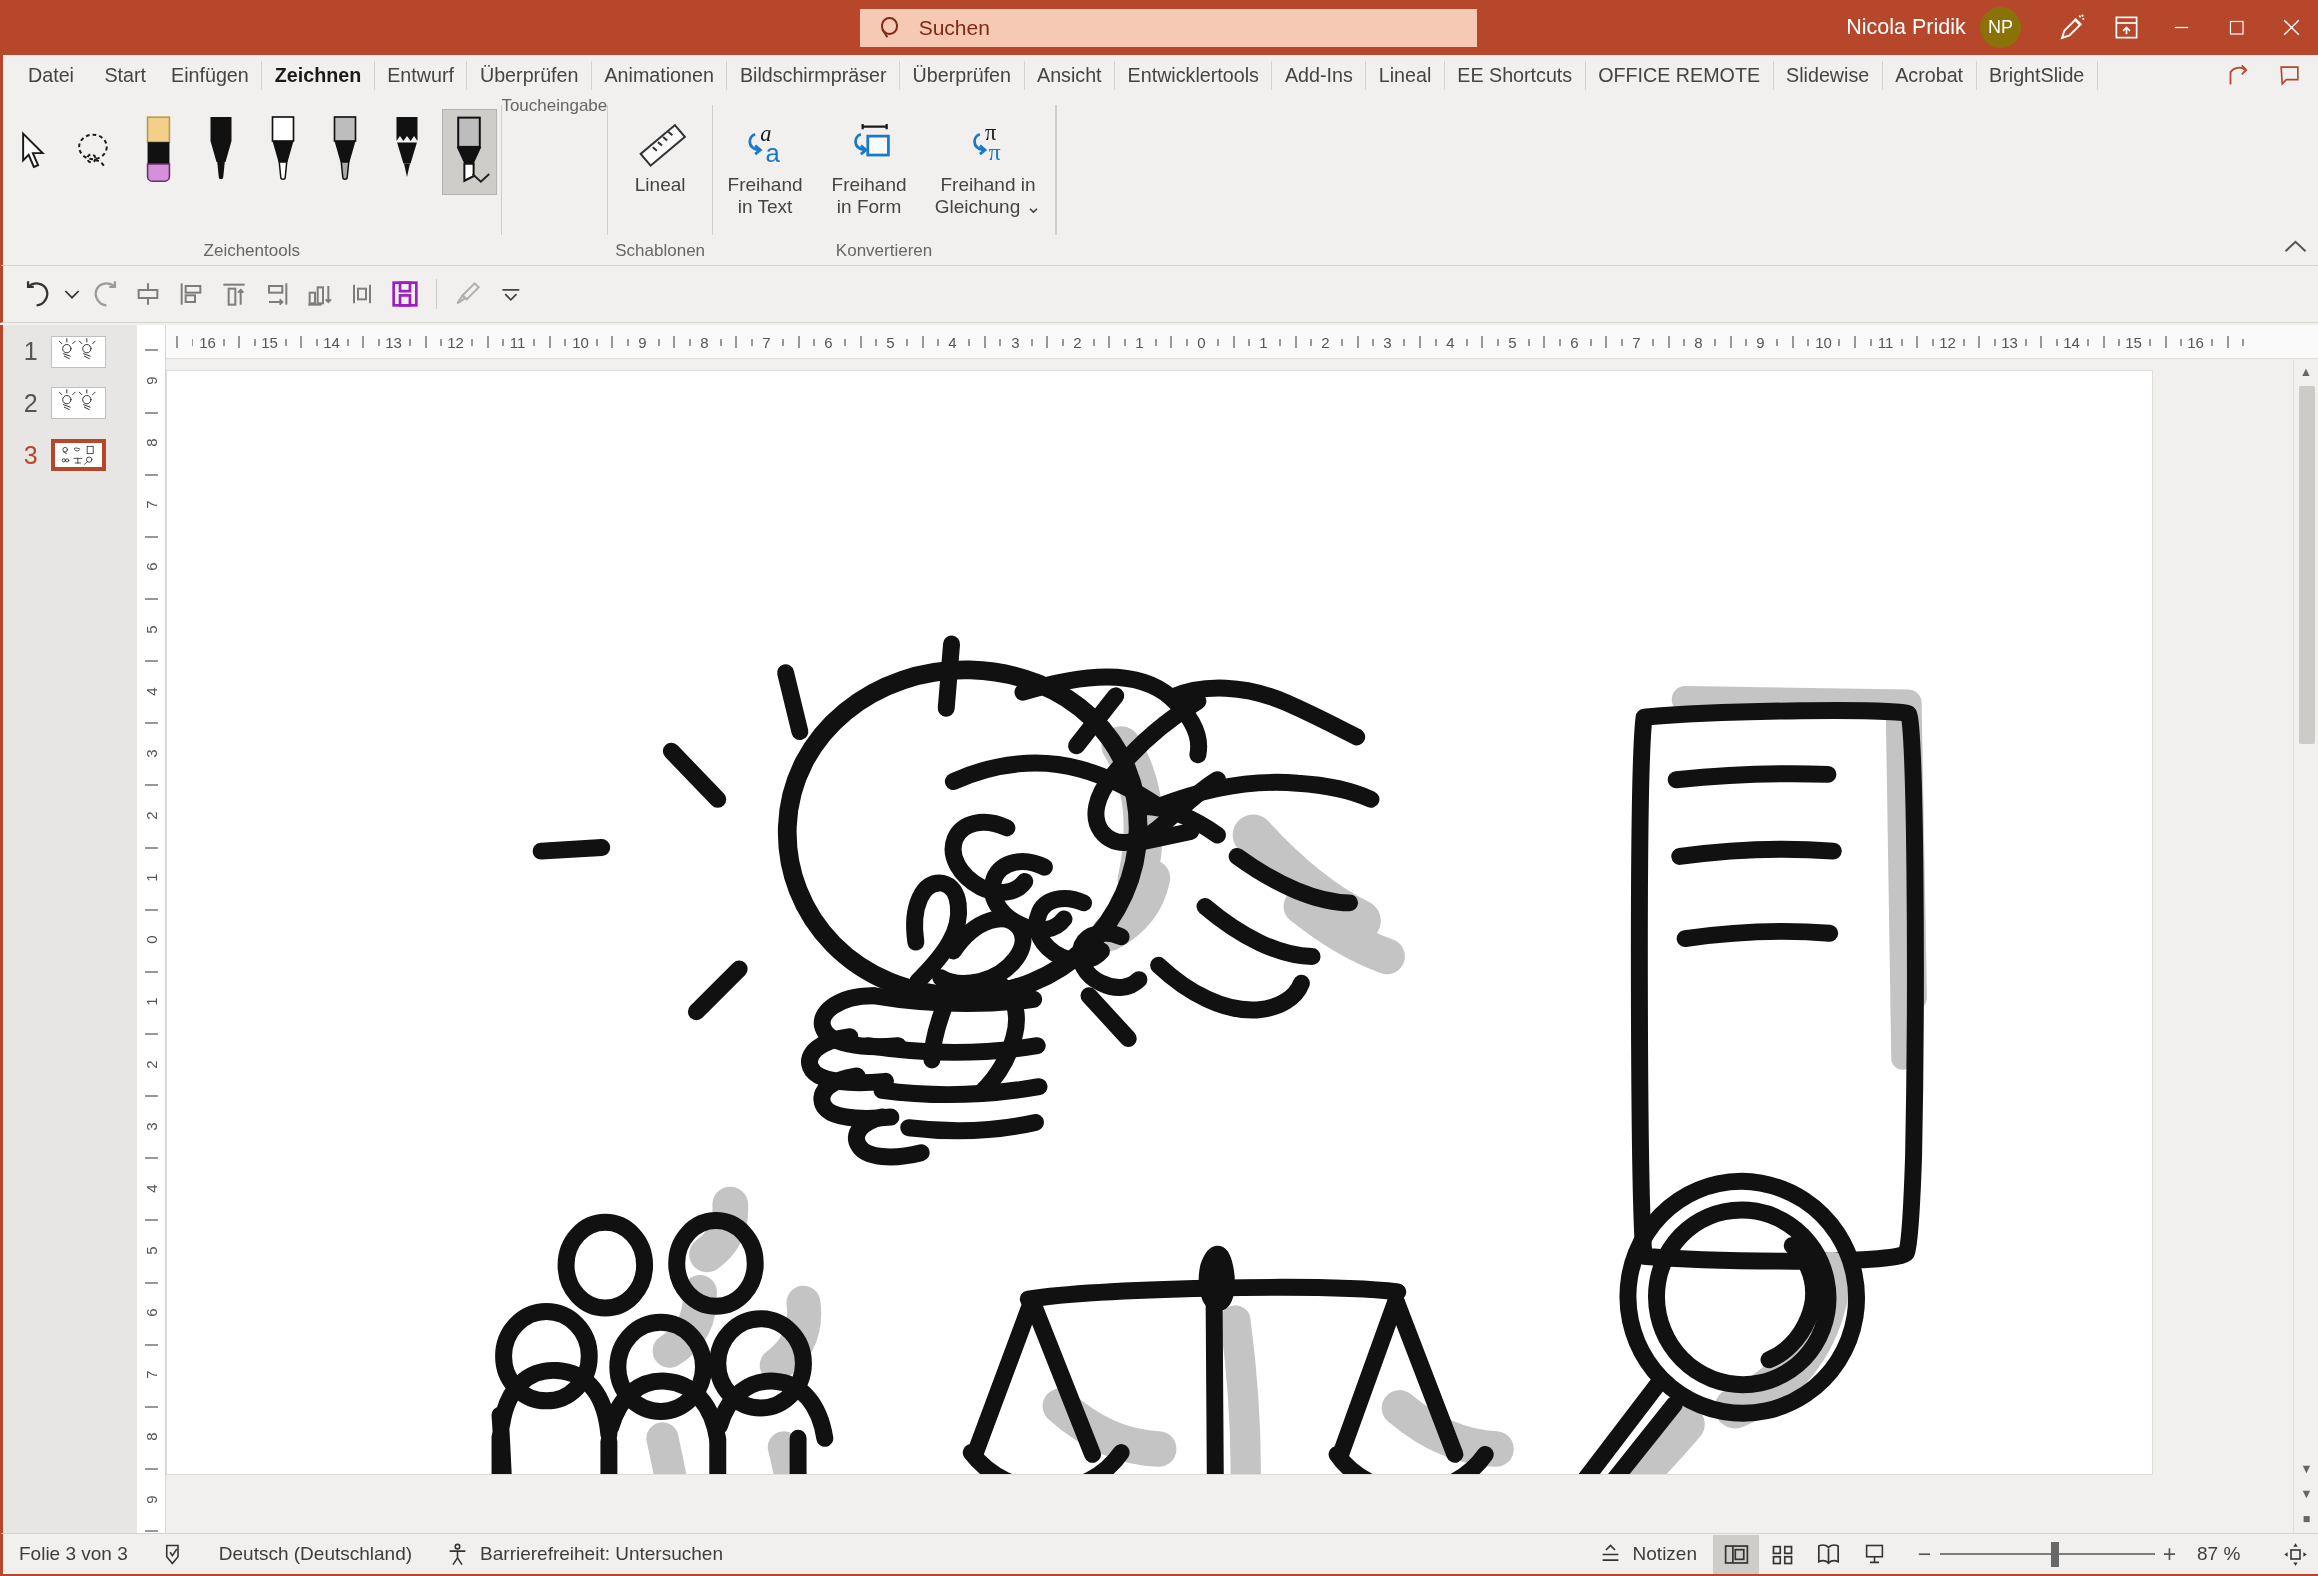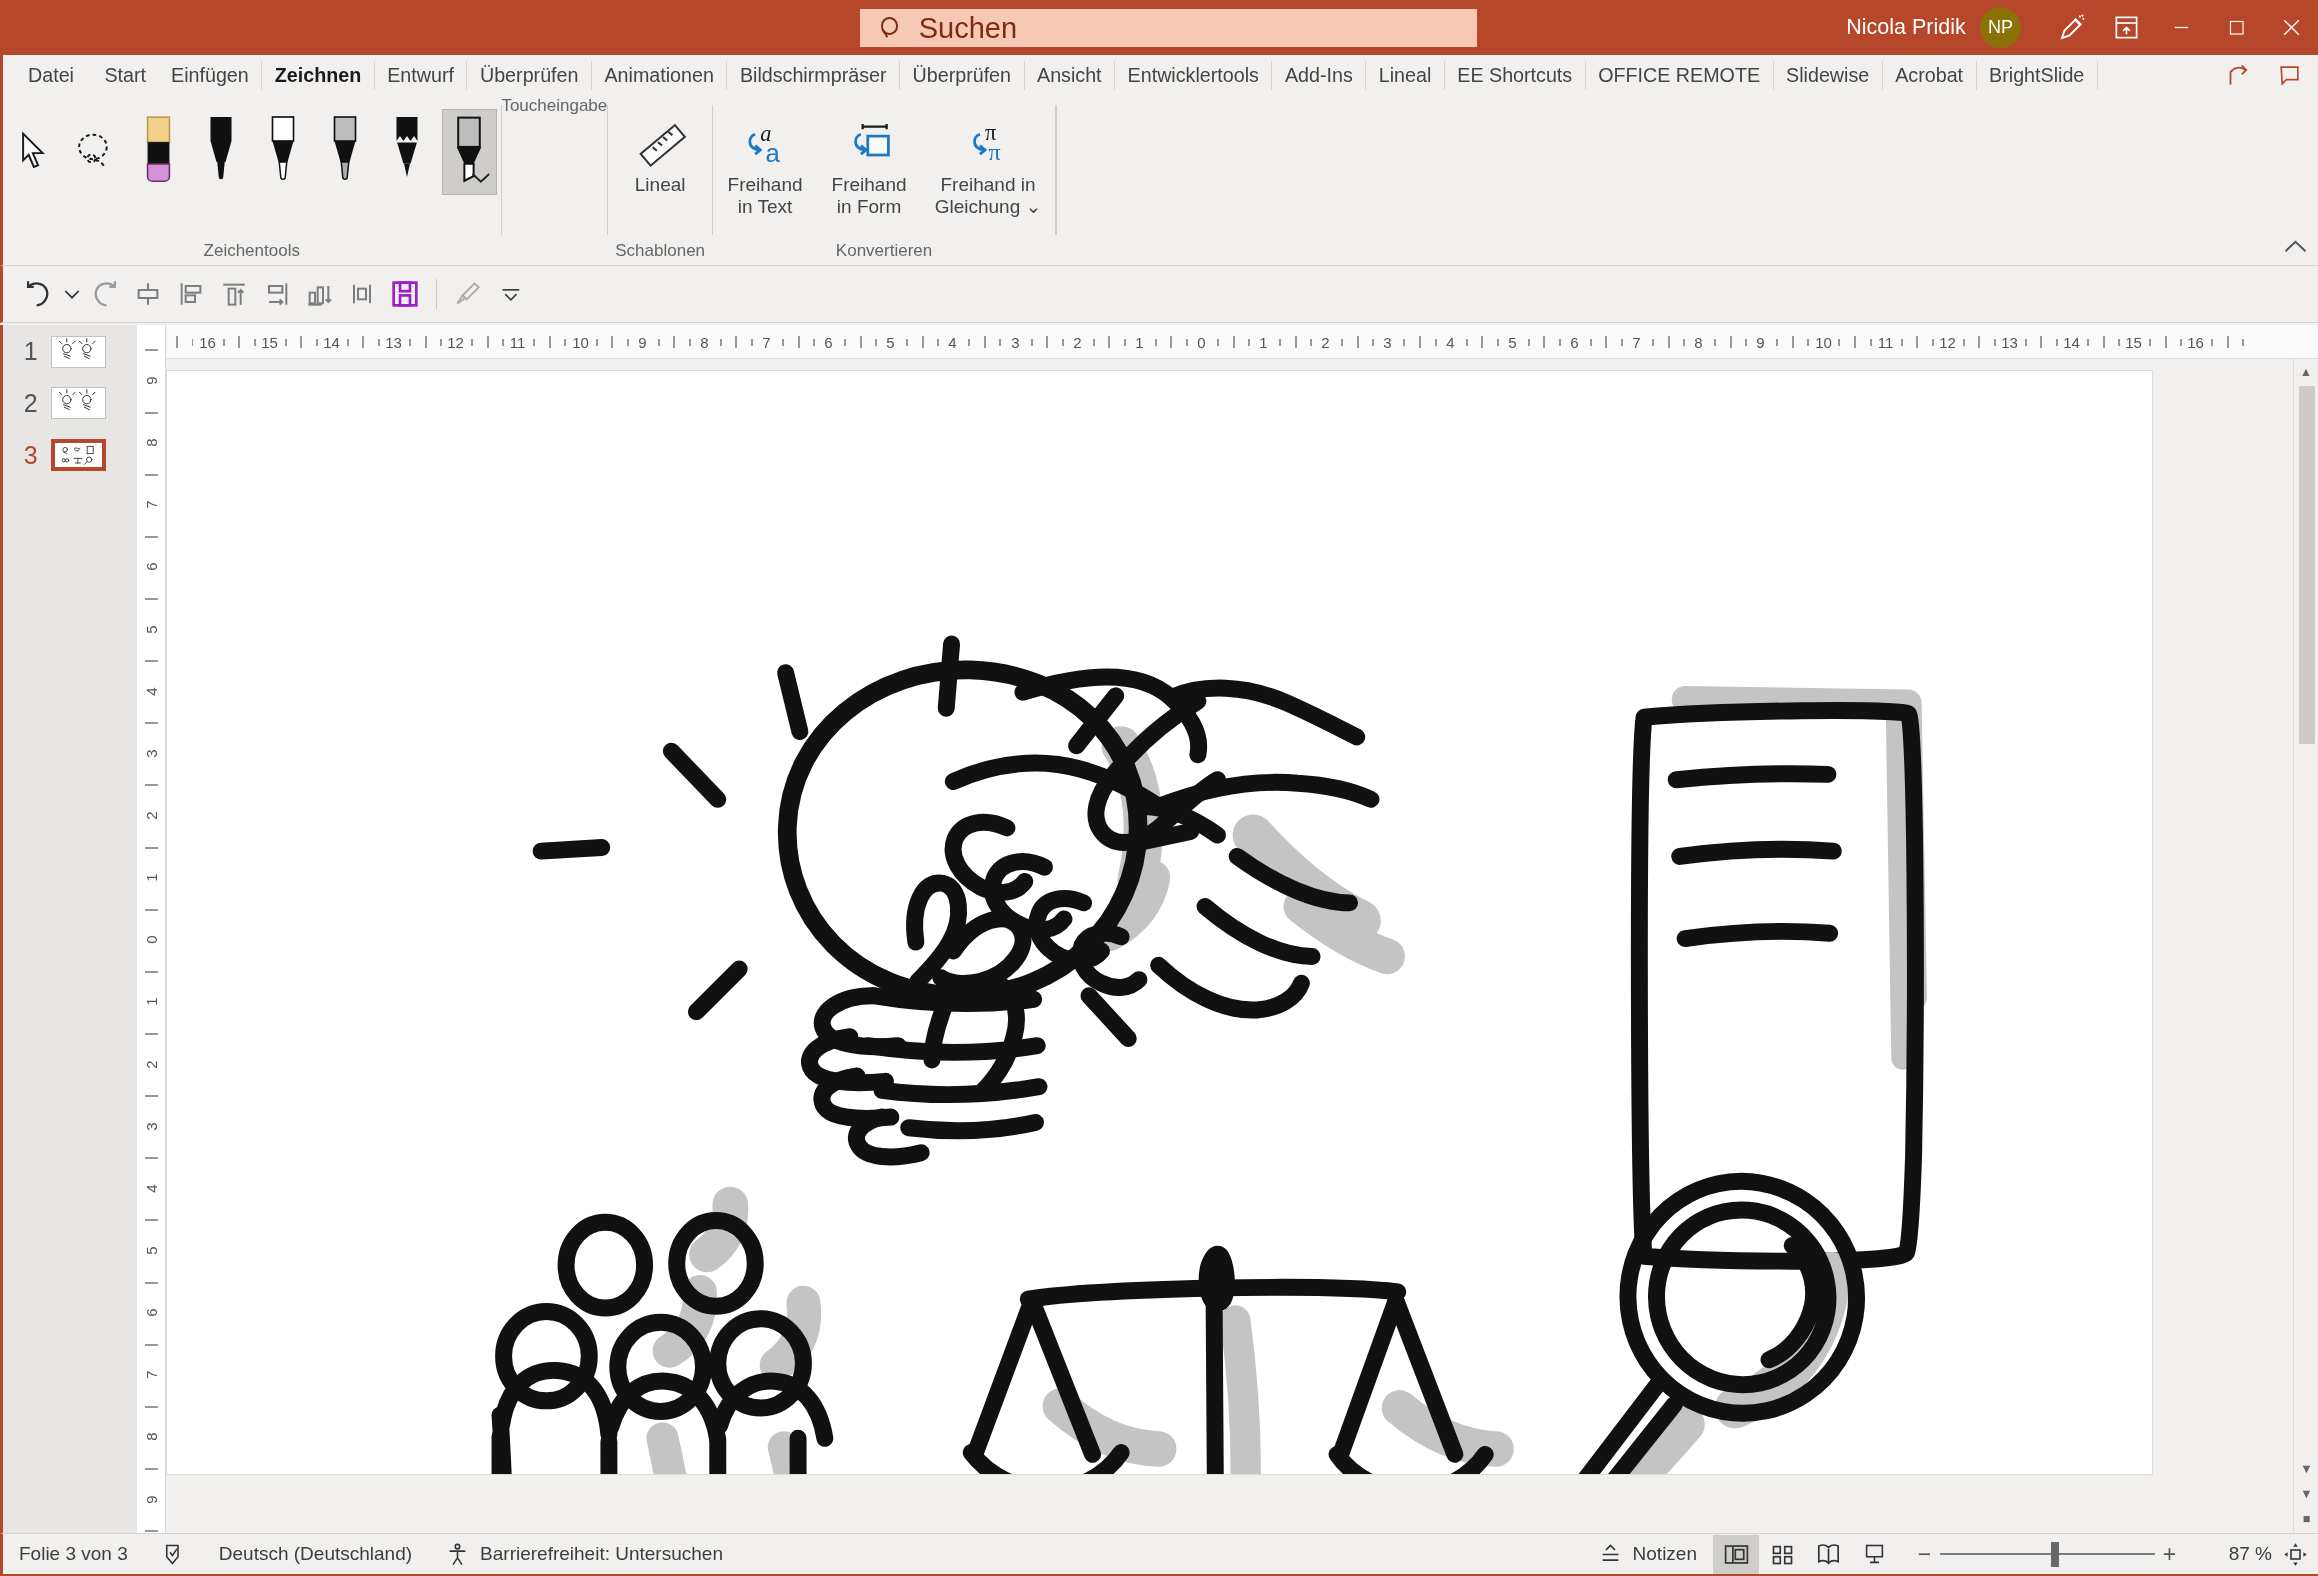--- a/index.html
+++ b/index.html
@@ -27,21 +27,21 @@
   }
   .search-box .sicon { width: 23px; height: 23px; position: relative; }
   .search-box .sicon::before {
     content: ""; position: absolute; width: 13.4px; height: 13.4px;
     border: 2.1px solid #7e2a14; border-radius: 50%; top: 0.9px; left: 0.9px;
   }
   .search-box .sicon::after {
     content: ""; position: absolute; width: 2.1px; height: 9px;
     background: #7e2a14; transform: rotate(-32deg); left: 4.5px; top: 12.5px;
   }
-  .search-ph { color: #7e2a14; font-size: 29px; }
+  .search-ph { color: #7e2a14; font-size: 21px; }
   .title-right {
     position: absolute; right: 0; top: 0; height: 55px;
     display: flex; align-items: center; gap: 0;
   }
   .user-name { color: #fff; font-size: 21.5px; margin-right: 14.3px; }
   .avatar {
     width: 41px; height: 41px; border-radius: 50%; background: #8a7208;
     color: #fff; font-size: 18px; display: flex; align-items: center;
     justify-content: center; margin-right: 23px;
   }
@@ -180,21 +180,21 @@
   .viewbtn.active { background: #cfcdca; }
   .zoomslider {
     display: flex; align-items: center; gap: 0; margin: 0 12.5px;
   }
   .zline { width: 215px; height: 2.7px; background: #7b7b7b; position: relative; }
   .zhandle {
     position: absolute; left: 111px; top: -10.7px; width: 8px; height: 25px;
     background: #686868; cursor: grab;
   }
   .zsign { width: 30px; text-align: center; font-size: 23px; color: #555; cursor: pointer; }
-  .zoomval { width: 75px; text-align: right; font-size: 19px; }
+  .zoomval { width: 75px; text-align: left; font-size: 19px; }
 </style>
 </head>
 <body>
 
 <div class="titlebar">
   <div class="title-left"></div>
   <div class="title-text">Präsentation1  -  PowerPoint</div>
 
   <div class="search-box">
     <span class="sicon"></span>

